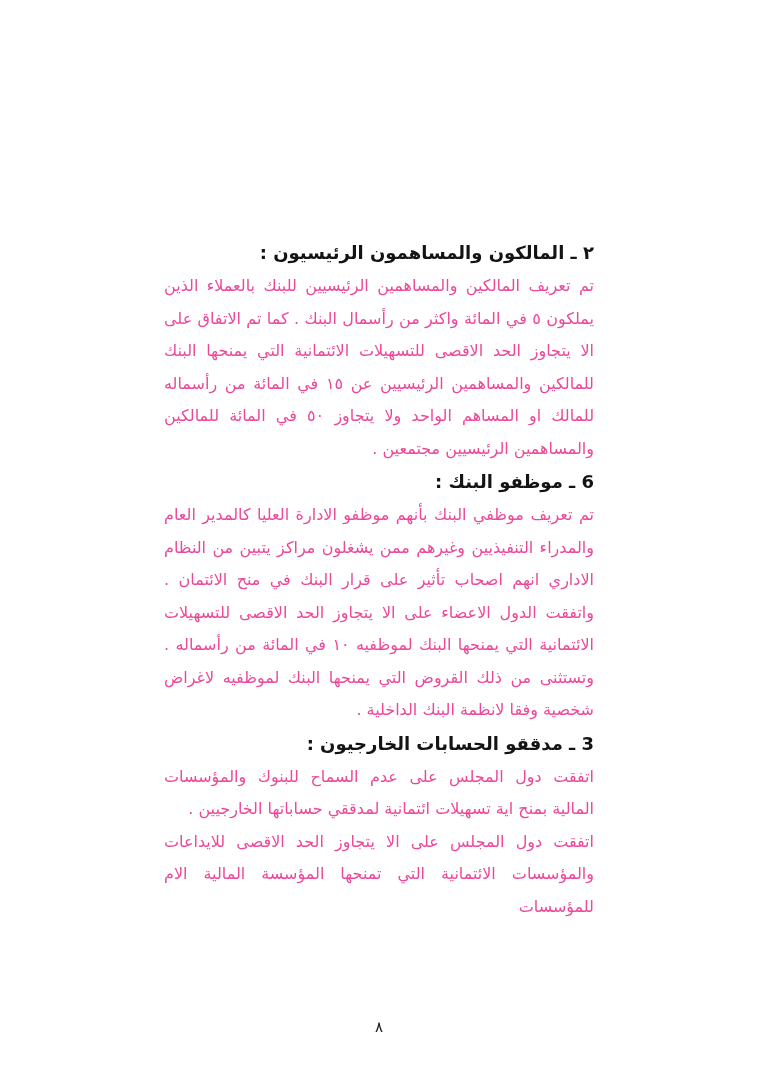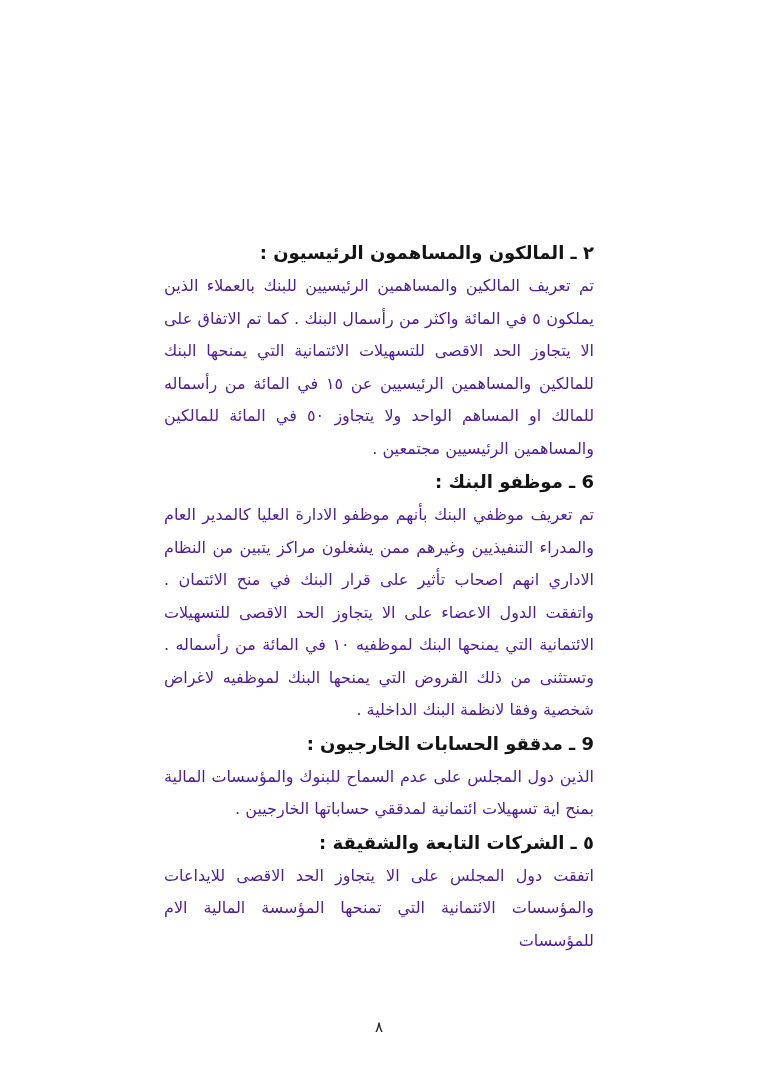--- a/index.html
+++ b/index.html
@@ -36,21 +36,21 @@
     line-height: 34px;
     color: #141414;
     text-align: right;
   }
 
   .para {
     font-size: 16px;
     line-height: 32.5px;
     text-align: justify;
     text-justify: inter-word;
-    color: #4c1d95;
+    color: #ec4899;
   }
 
   .para:after {
     
     content: "";
     display: inline-block;
     width: 0;
   }
 
   .page-number {
@@ -75,26 +75,25 @@
       <h2 class="heading">٢ ـ المالكون والمساهمون الرئيسيون :</h2>
       <p class="para">تم تعريف المالكين والمساهمين الرئيسيين للبنك بالعملاء الذين يملكون ٥ في المائة واكثر من رأسمال البنك . كما تم الاتفاق على الا يتجاوز الحد الاقصى للتسهيلات الائتمانية التي يمنحها البنك للمالكين والمساهمين الرئيسيين عن ١٥ في المائة من رأسماله للمالك او المساهم الواحد ولا يتجاوز ٥٠ في المائة للمالكين والمساهمين الرئيسيين مجتمعين .</p>
     </section>
 
     <section class="section">
       <h2 class="heading">6 ـ موظفو البنك :</h2>
       <p class="para">تم تعريف موظفي البنك بأنهم موظفو الادارة العليا كالمدير العام والمدراء التنفيذيين وغيرهم ممن يشغلون مراكز يتبين من النظام الاداري انهم اصحاب تأثير على قرار البنك في منح الائتمان . واتفقت الدول الاعضاء على الا يتجاوز الحد الاقصى للتسهيلات الائتمانية التي يمنحها البنك لموظفيه ١٠ في المائة من رأسماله . وتستثنى من ذلك القروض التي يمنحها البنك لموظفيه لاغراض شخصية وفقا لانظمة البنك الداخلية .</p>
     </section>
 
     <section class="section">
-      <h2 class="heading">9 ـ مدققو الحسابات الخارجيون :</h2>
-      <p class="para">الذين دول المجلس على عدم السماح للبنوك والمؤسسات المالية بمنح اية تسهيلات ائتمانية لمدققي حساباتها الخارجيين .</p>
+      <h2 class="heading">3 ـ مدققو الحسابات الخارجيون :</h2>
+      <p class="para">اتفقت دول المجلس على عدم السماح للبنوك والمؤسسات المالية بمنح اية تسهيلات ائتمانية لمدققي حساباتها الخارجيين .</p>
     </section>
 
     <section class="section">
-      <h2 class="heading">٥ ـ الشركات التابعة والشقيقة :</h2>
       <p class="para">اتفقت دول المجلس على الا يتجاوز الحد الاقصى للايداعات والمؤسسات الائتمانية التي تمنحها المؤسسة المالية الام للمؤسسات</p>
     </section>
 
   </main>
 
   <footer class="page-number">٨</footer>
 
 </div>
 
 </body></html>

